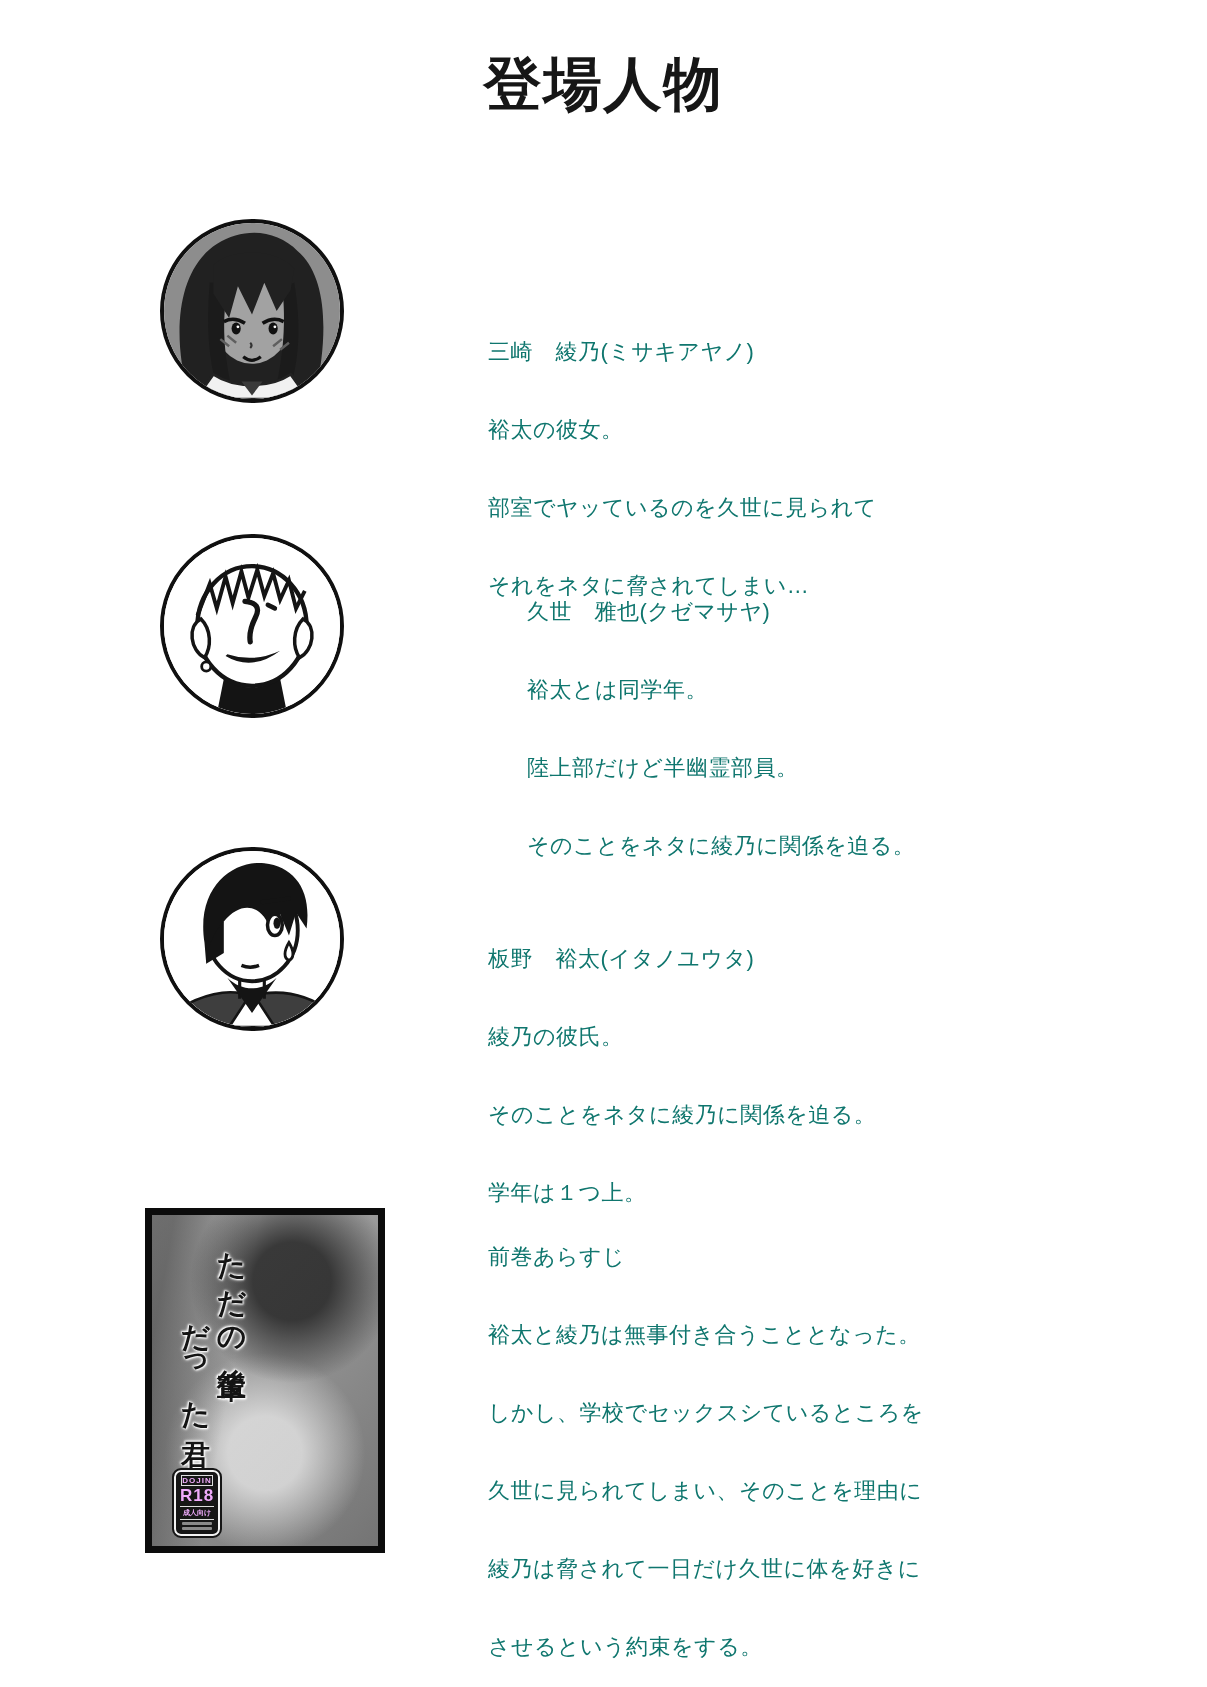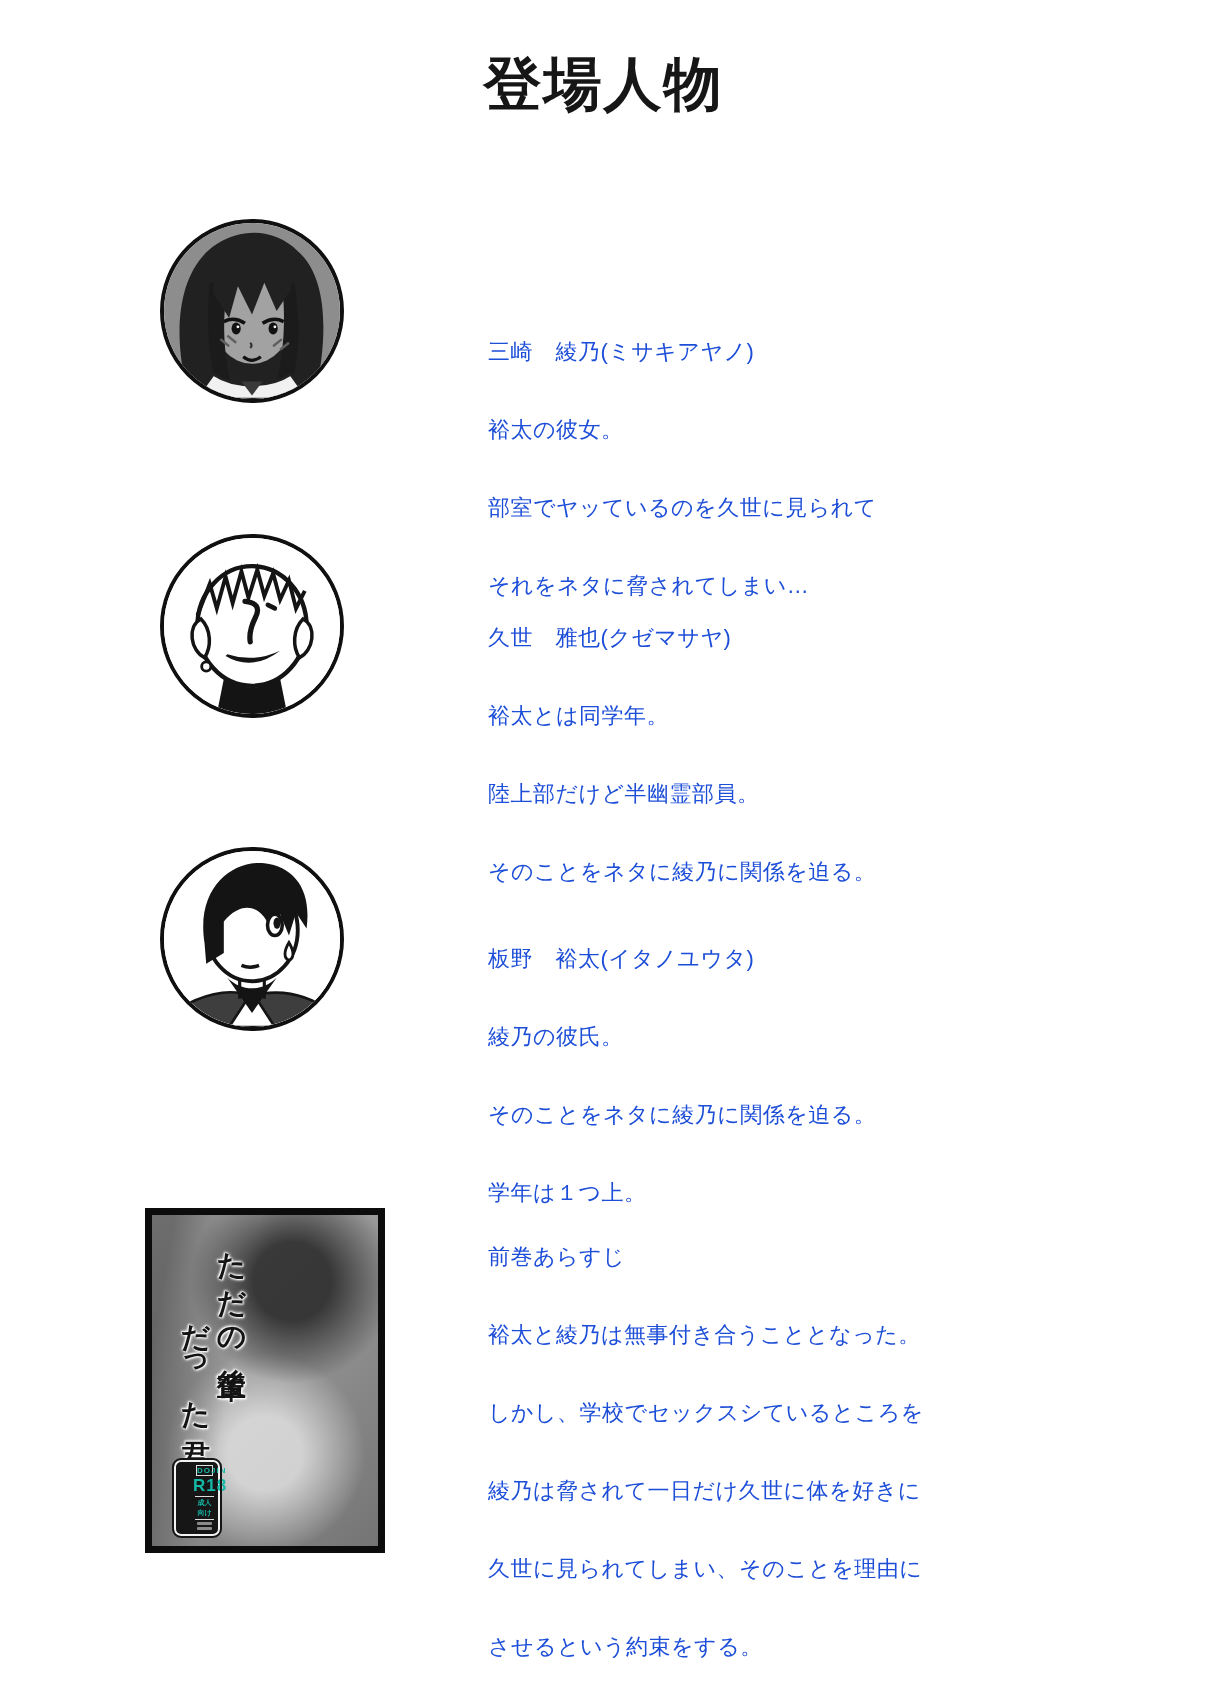--- a/index.html
+++ b/index.html
@@ -39,25 +39,25 @@
   #avatar-1 { top: 219px; }
   #avatar-2 { top: 534px; }
   #avatar-3 { top: 847px; }
   .char-text, .synopsis-text {
     position: absolute;
     left: 488px;
     font-size: 22px;
     line-height: 26px;
     font-weight: 500;
     letter-spacing: 0.5px;
-    color: #1d4ed8;
+    color: #0f766e;
     white-space: pre;
   }
   #char-text-1 { top: 287px; }
-  #char-text-2 { top: 573px; }
+  #char-text-2 { top: 547px; margin-left: 39px; }
   #char-text-3 { top: 894px; }
   .synopsis-text { top: 1192px; }
   
   .cover {
     position: absolute;
     left: 145px;
     top: 1208px;
     width: 240px;
     height: 345px;
     box-sizing: border-box;
@@ -87,22 +87,22 @@
     position: absolute;
     left: 22px;
     bottom: 10px;
     width: 46px;
     box-sizing: border-box;
     background: #161616;
     border: 2px solid #f2f2f2;
     border-radius: 7px;
     outline: 2px solid #161616;
     text-align: center;
-    color: #14b8a6;
-    padding: 3px 2px 4px 17px;
+    color: #f0abfc;
+    padding: 3px 2px 4px 2px;
   }
   .r18-badge .b-top {
     font-size: 8px;
     font-weight: 700;
     letter-spacing: 1px;
     border: 1px solid #dddddd;
     margin: 0 3px 1px 3px;
   }
   .r18-badge .b-big {
     font-size: 17px;
@@ -217,22 +217,22 @@
       <div class="b-sub">成人向け</div>
       <div class="tiny-bar"></div>
       <div class="tiny-bar"></div>
     </div>
   </div>
 
   <div class="synopsis-text">
     <div>前巻あらすじ</div>
     <div>裕太と綾乃は無事付き合うこととなった。</div>
     <div>しかし、学校でセックスシているところを</div>
+    <div>久世に見られてしまい、そのことを理由に</div>
     <div>綾乃は脅されて一日だけ久世に体を好きに</div>
-    <div>久世に見られてしまい、そのことを理由に</div>
     <div>させるという約束をする。</div>
     
     
     
     
   </div>
 
 </div>
 
 </body></html>

